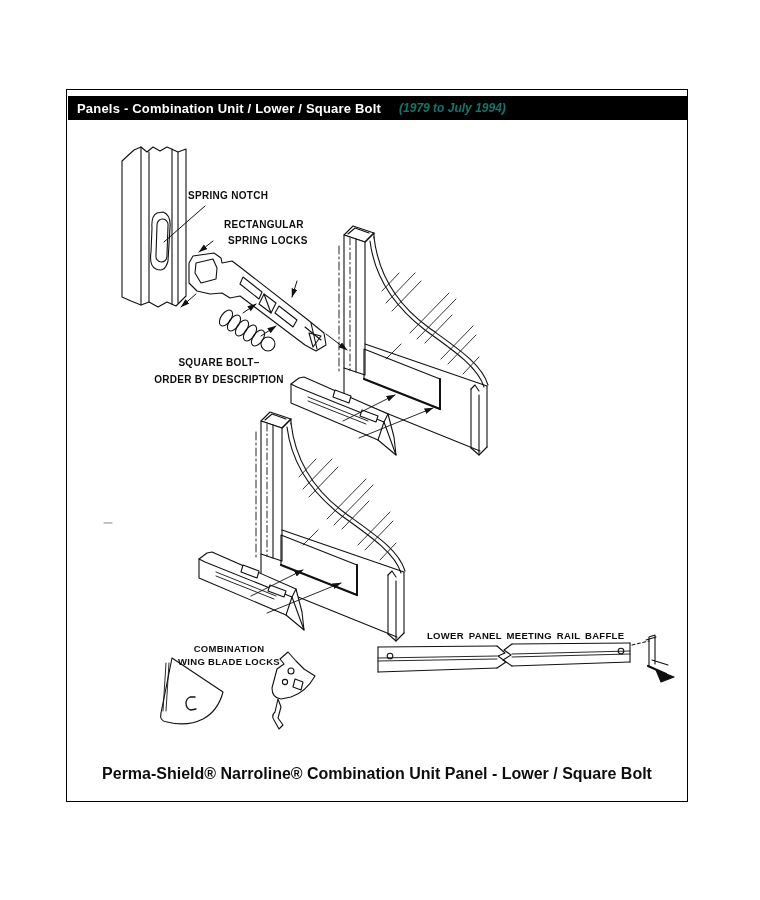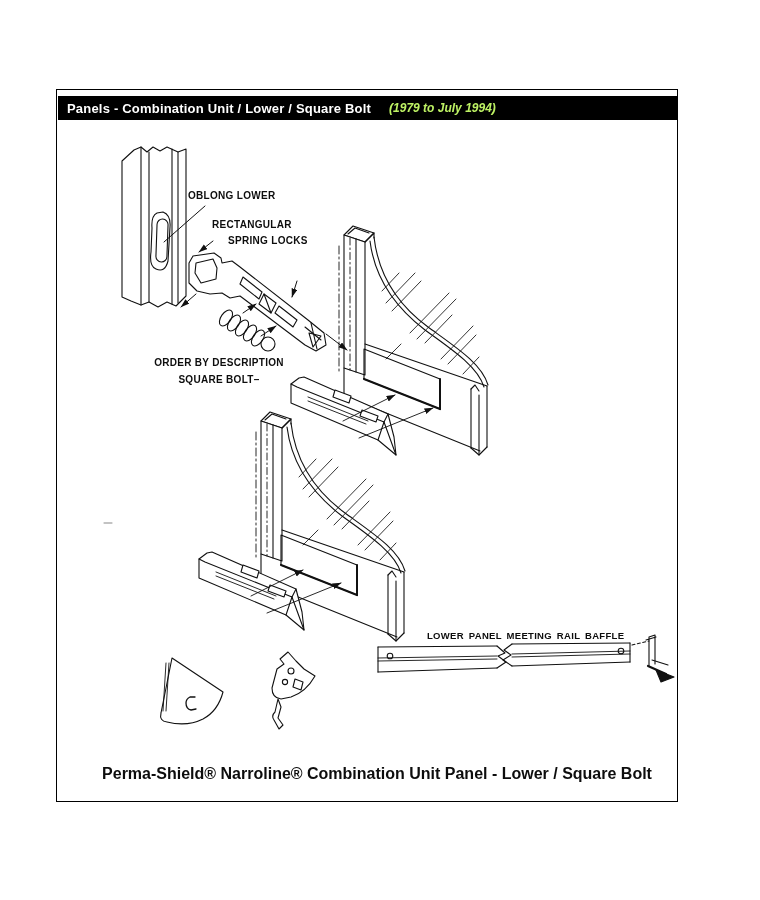--- a/index.html
+++ b/index.html
@@ -1,23 +1,23 @@
 <!DOCTYPE html>
 <html><head>
 <meta charset="utf-8">
 <style>
   html,body{margin:0;padding:0;background:#fff;}
   .page{position:relative;width:760px;height:900px;background:#fff;overflow:hidden;
         font-family:"Liberation Sans", sans-serif;color:#111;}
-  .frame{position:absolute;left:56px;top:89px;width:622px;height:713px;
+  .frame{position:absolute;left:66px;top:89px;width:622px;height:713px;
          border:1.5px solid #000;box-sizing:border-box;background:#fff;}
   .header-bar{position:absolute;left:1px;top:6px;width:619px;height:24px;background:#000;
               display:flex;align-items:center;padding-left:9px;box-sizing:border-box;}
   .header-title{color:#fff;font-weight:bold;font-size:13px;letter-spacing:.2px;white-space:nowrap;}
-  .header-date{color:#bef264;font-weight:bold;font-style:italic;font-size:12px;margin-left:18px;white-space:nowrap;}
+  .header-date{color:#0f766e;font-weight:bold;font-style:italic;font-size:12px;margin-left:18px;white-space:nowrap;}
   .lbl{position:absolute;font-weight:bold;font-size:10px;letter-spacing:.3px;color:#0d0d0d;white-space:nowrap;}
   .lbl-center{text-align:center;white-space:normal;}
   .small{font-size:9.5px;}
   .baffle-lbl{word-spacing:2px;}
   .footer-caption{position:absolute;left:66px;top:765px;width:622px;text-align:center;
                   font-weight:bold;font-size:16px;color:#0d0d0d;}
   svg.diagram{position:absolute;left:0;top:0;}
 </style>
 </head>
 <body>
@@ -155,23 +155,27 @@
       <line x1="205" y1="206" x2="164" y2="242"></line>
       <line x1="213" y1="241" x2="199" y2="252" marker-end="url(#ah)"></line>
       <line x1="297" y1="281" x2="292" y2="297" marker-end="url(#ah)"></line>
       <line x1="243" y1="313" x2="256" y2="304" marker-end="url(#ah)"></line>
       <line x1="261" y1="336" x2="276" y2="326" marker-end="url(#ah)"></line>
       <line x1="326" y1="334" x2="347" y2="350" marker-end="url(#ah)"></line>
       <line x1="196" y1="294" x2="181" y2="307" marker-end="url(#ah)"></line>
     </g>
   </svg>
 
-  <div class="lbl" style="left:188px;top:190px;">OBLONG LOWER</div>
-  <div class="lbl" style="left:212px;top:219px;">RECTANGULAR</div>
+  <div class="lbl" style="left:188px;top:190px;">SPRING NOTCH</div>
+  <div class="lbl" style="left:224px;top:219px;">RECTANGULAR</div>
   <div class="lbl" style="left:228px;top:235px;">SPRING LOCKS</div>
   <div class="lbl lbl-center" style="left:130px;top:354px;width:178px;line-height:17px;">
+    <div>SQUARE BOLT–</div>
     <div>ORDER BY DESCRIPTION</div>
-    <div>SQUARE BOLT–</div>
+  </div>
+  <div class="lbl lbl-center small" style="left:150px;top:642px;width:158px;line-height:13px;">
+    <div>COMBINATION</div>
+    <div>WING BLADE LOCKS</div>
   </div>
   <div class="lbl small baffle-lbl" style="left:427px;top:630px;">LOWER PANEL MEETING RAIL BAFFLE</div>
 
   <div class="footer-caption">Perma-Shield® Narroline® Combination Unit Panel - Lower / Square Bolt</div>
 </div>
 
 </body></html>

